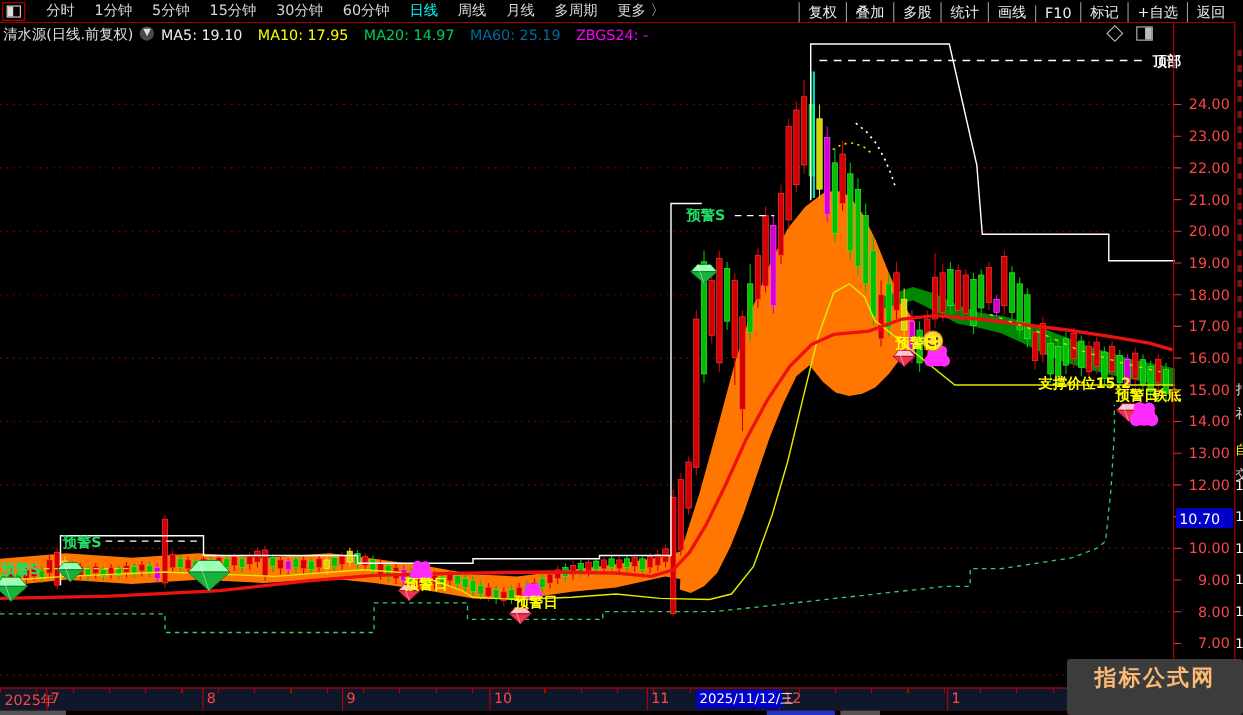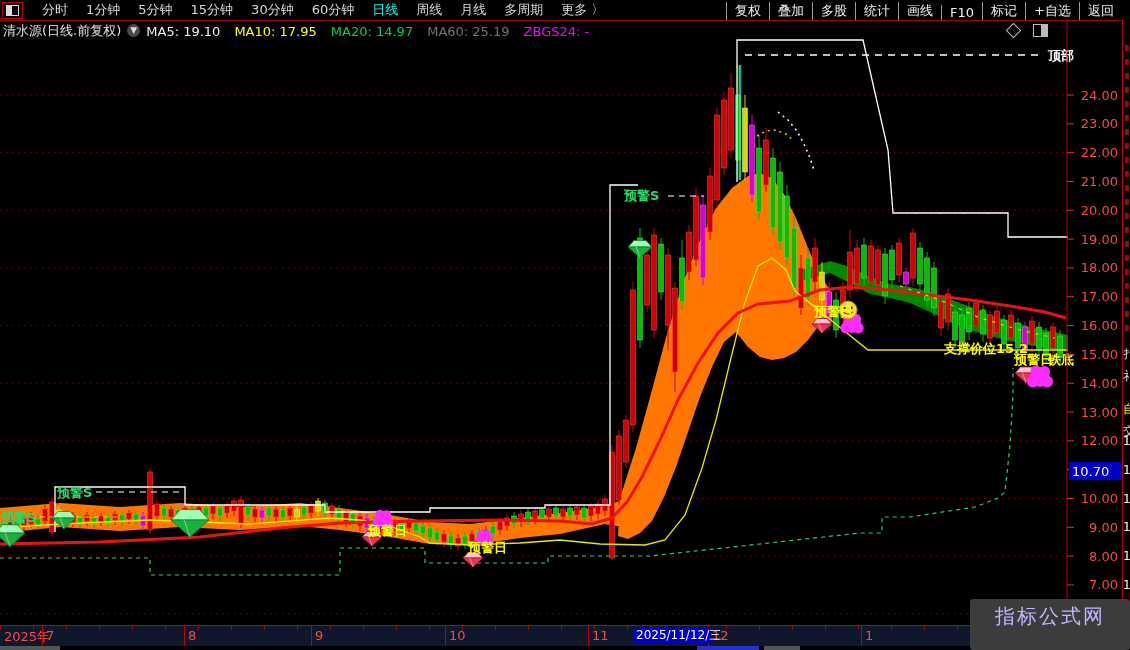--- a/index.html
+++ b/index.html
@@ -44,21 +44,21 @@
   #bottomstrip div{position:absolute;top:0;height:4px;}
   
   #rstrip{position:absolute;left:1122px;top:20px;width:8px;height:630px;background:#000;
           border-left:1px solid #c00000;overflow:hidden;}
   #rstrip .dashes{position:absolute;left:2px;top:25px;width:4px;height:290px;
         background:repeating-linear-gradient(180deg,#801212 0 6px,transparent 6px 14px);}
   .rfrag{position:absolute;left:0;width:8px;overflow:hidden;font-size:12px;line-height:13px;}
   
   #watermark{position:absolute;left:970px;top:599px;width:160px;height:51px;background:#3c3c3c;
              border-radius:3px;text-align:center;z-index:50;}
-  #wm1{color:#c4b5fd;font-size:20px;font-weight:normal;letter-spacing:2px;margin-top:4px;}
+  #wm1{color:#fdba74;font-size:20px;font-weight:bold;letter-spacing:2px;margin-top:4px;}
   #wm2{color:#e3e3e3;font-size:16px;margin-top:1px;}
 </style>
 </head>
 <body>
 
 <div id="app">
 
   <div id="toolbar">
     <div id="tb-icon">
         <div class="g"></div>
@@ -85,21 +85,21 @@
         <span class="tb-btn">F10</span>
         <span class="tb-btn">标记</span>
         <span class="tb-btn">+自选</span>
         <span class="tb-btn">返回</span>
       </div>
   </div>
 
   <div id="legend">
     <span class="title">清水源(日线.前复权)</span>
     <span id="chev">▼</span>
-    <span id="ma-items"><span class="ma" style="color: rgb(238, 238, 238);">MA5: 19.10</span><span class="ma" style="color: rgb(255, 255, 0);">MA10: 17.95</span><span class="ma" style="color: rgb(0, 204, 85);">MA20: 14.97</span><span class="ma" style="color: #737373;">MA60: 25.19</span><span class="ma" style="color: rgb(255, 0, 255); text-align: right;">ZBGS24: -</span></span>
+    <span id="ma-items"><span class="ma" style="color: rgb(238, 238, 238);">MA5: 19.10</span><span class="ma" style="color: rgb(255, 255, 0);">MA10: 17.95</span><span class="ma" style="color: rgb(0, 204, 85);">MA20: 14.97</span><span class="ma" style="color: #0369a1;">MA60: 25.19</span><span class="ma" style="color: rgb(255, 0, 255); text-align: right;">ZBGS24: -</span></span>
     <span id="corner-icons">
       <span id="dia"></span>
       <span id="split"></span>
     </span>
   </div>
 
   <div id="chart-wrap">
     <svg id="chart-svg" width="1122" height="605" viewBox="0 20 1122 605" xmlns="http://www.w3.org/2000/svg">
         <line x1="0" y1="95" x2="1066" y2="95" stroke="#8b0000" stroke-width="1" stroke-dasharray="1.5 4.5"></line>
         <line x1="0" y1="152.64" x2="1066" y2="152.64" stroke="#8b0000" stroke-width="1" stroke-dasharray="1.5 4.5"></line>

